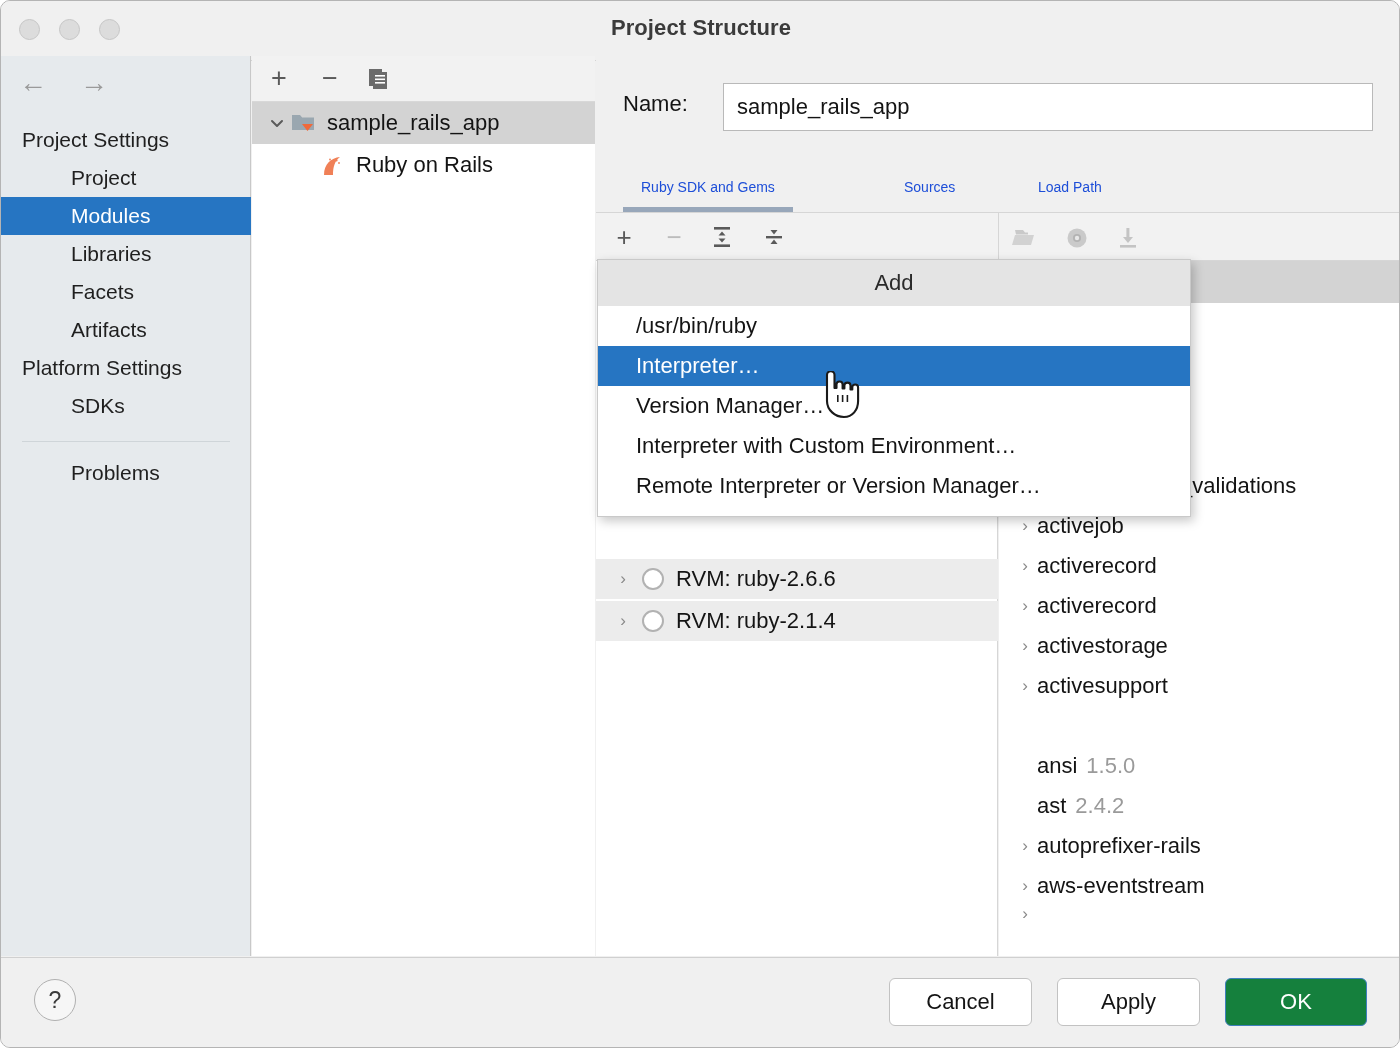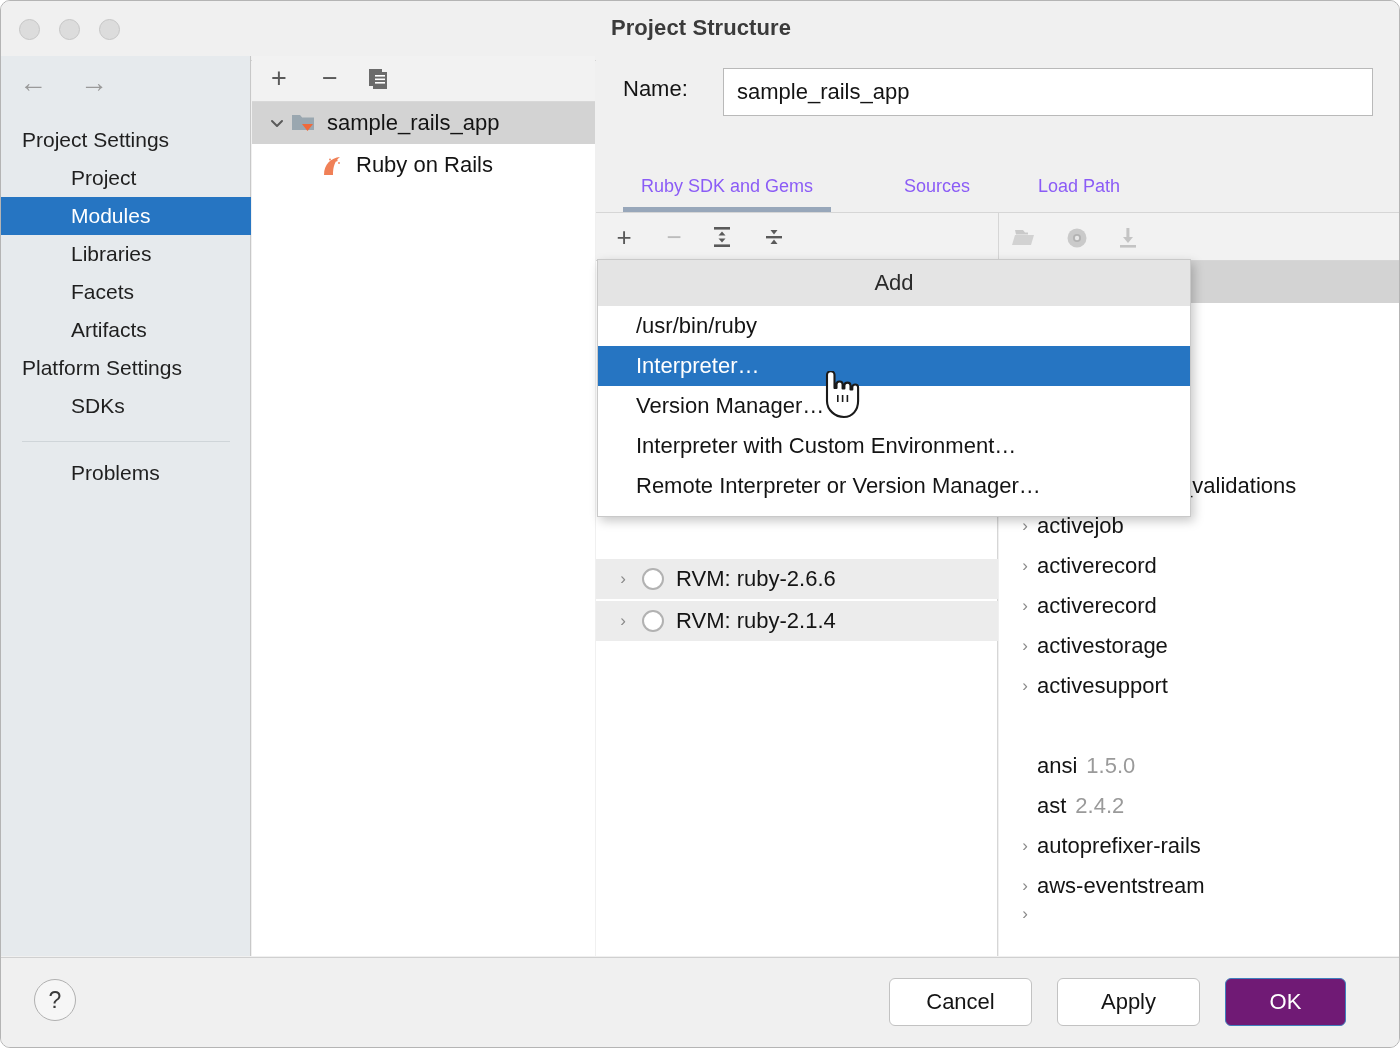--- a/index.html
+++ b/index.html
@@ -80,31 +80,31 @@
   .chev {
     width: 26px; margin-left: 12px; color: #5a5a5a; font-size: 17px; text-align: center;
   }
   .tree-label { font-size: 22px; color: #141414; }
 
   
   #detail {
     position: absolute; left: 595px; top: 55px; width: 804px; height: 900px;
     background: #f0f0f0;
   }
-  #namerow { position: absolute; left: 0; top: 12px; width: 804px; height: 32px; }
+  #namerow { position: absolute; left: 0; top: 27px; width: 804px; height: 32px; }
   #namelabel { position: absolute; left: 27px; top: 8px; font-size: 22px; color: #141414; }
   #namefield {
     position: absolute; left: 127px; top: 0; width: 650px; height: 48px;
     background: #ffffff; border: 1px solid #b9b9b9;
     font-size: 22px; color: #141414; padding: 0 13px;
     font-family: "Liberation Sans", sans-serif;
   }
   #tabs { position: absolute; left: 0; top: 105px; width: 804px; height: 51px; }
   .tab {
-    position: absolute; top: 0; height: 51px; font-size: 18px; color: #8b5cf6;
+    position: absolute; top: 0; height: 51px; font-size: 14px; color: #1d4ed8;
     display: flex; align-items: center; justify-content: center; padding: 0 18px;
   }
   .tab.active::after {
     content: ""; position: absolute; left: 0; right: 0; bottom: 0; height: 5px;
     background: #98a7ba;
   }
   #tab-0 { left: 27px; }
   #tab-1 { left: 290px; }
   #tab-2 { left: 424px; }
   #tabline { position: absolute; left: 0; top: 156px; width: 804px; height: 1px; background: #d6d6d6; }
@@ -188,21 +188,21 @@
     border-radius: 50%; border: 1px solid #b0b0b0; background: #f6f6f6;
     font-size: 23px; color: #3a3a3a; text-align: center; line-height: 40px;
   }
   .footbtn {
     position: absolute; top: 20px; height: 48px; border-radius: 6px;
     font-size: 22px; display: flex; align-items: center; justify-content: center;
     font-family: "Liberation Sans", sans-serif;
   }
   #btn-cancel { left: 888px; width: 143px; background: #fff; border: 1px solid #c2c2c2; color: #141414; }
   #btn-apply  { left: 1056px; width: 143px; background: #fff; border: 1px solid #c2c2c2; color: #141414; }
-  #btn-ok     { left: 1224px; width: 121px; background: #701a75; border: 1px solid #3f7fbd; color: #ffffff; }
+  #btn-ok     { left: 1224px; width: 142px; background: #15803d; border: 1px solid #3f7fbd; color: #ffffff; }
 
   .icon-svg { display: block; }
 </style>
 </head>
 <body>
 
 <div id="window">
 
   <div id="titlebar">
     <div id="traffic">

